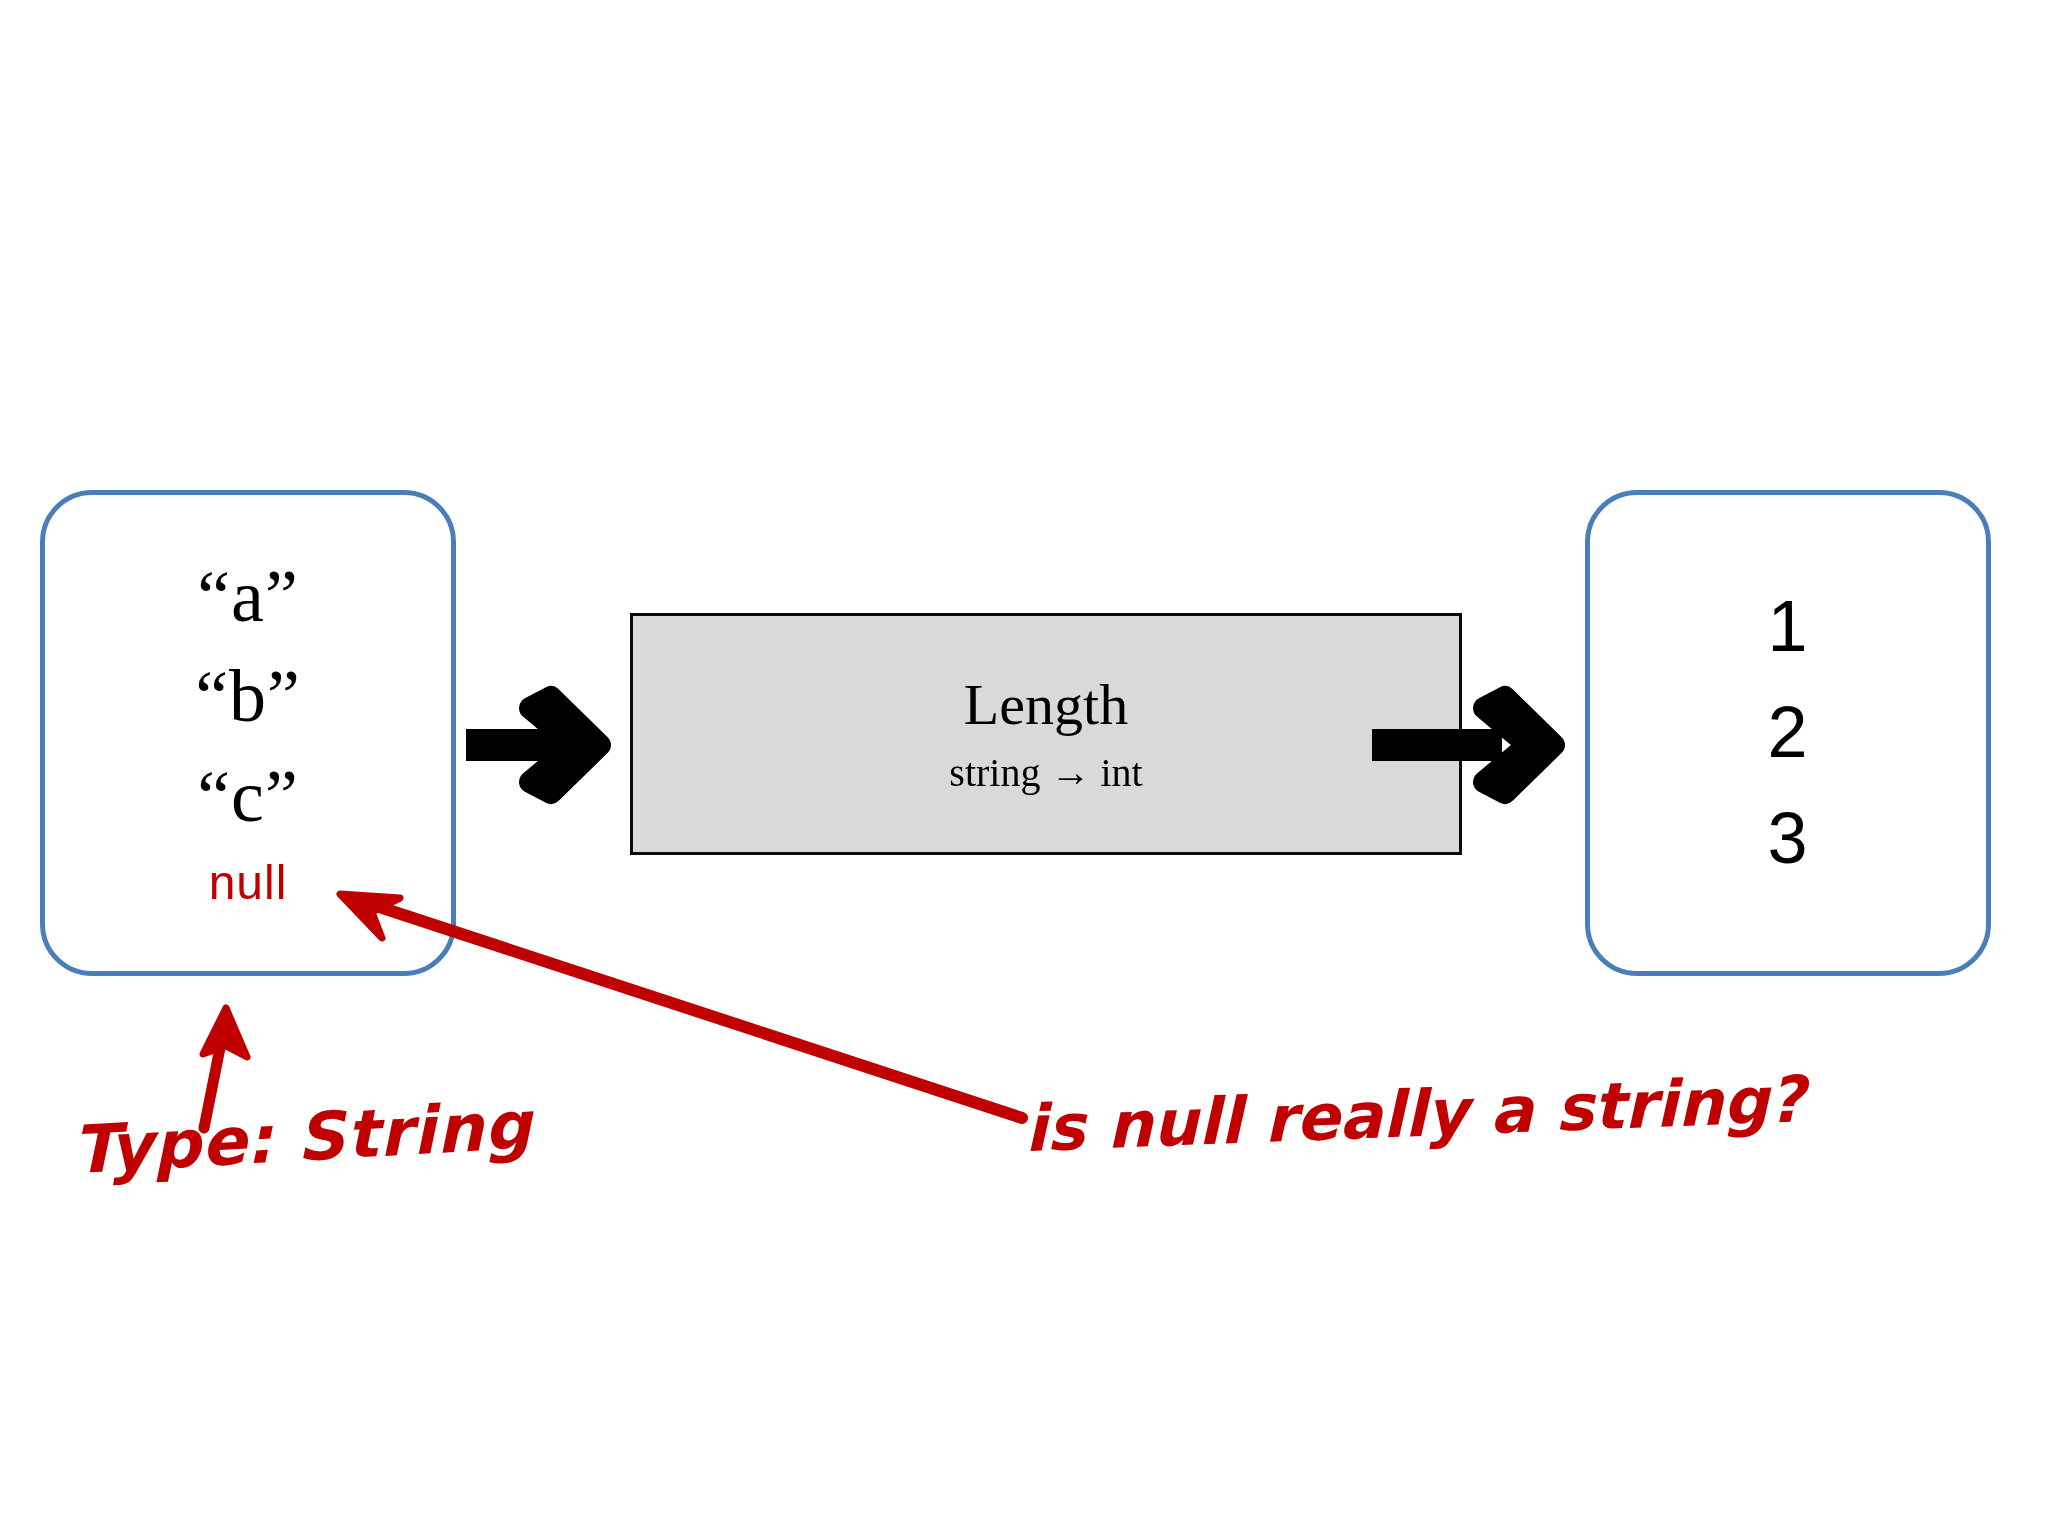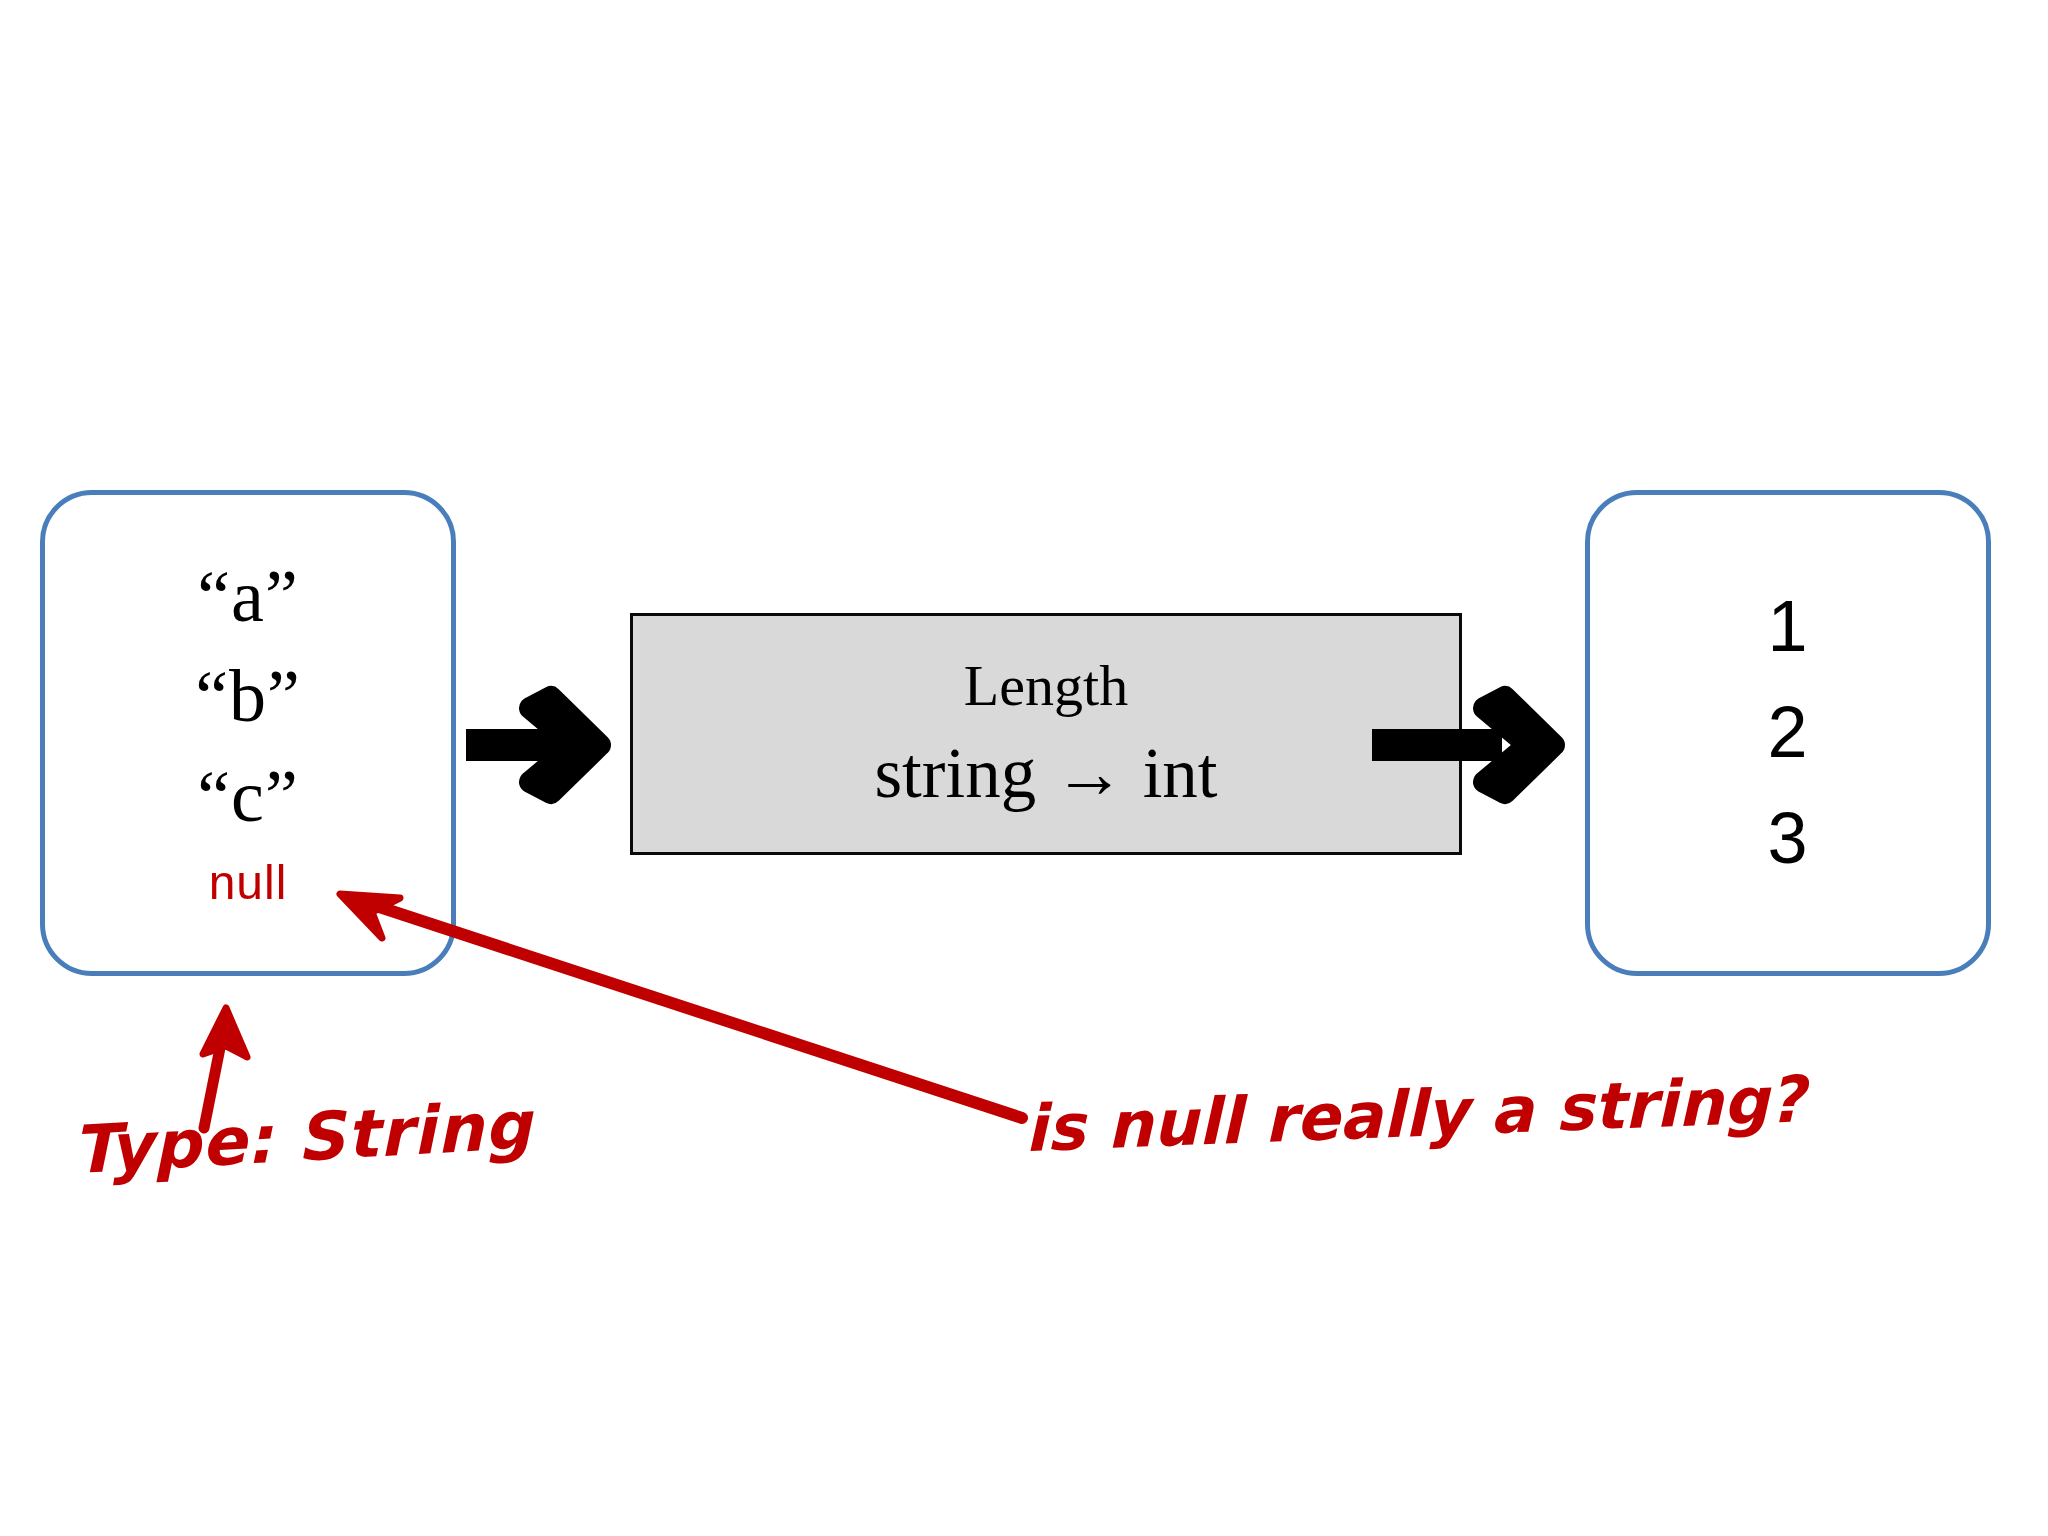--- a/index.html
+++ b/index.html
@@ -55,21 +55,21 @@
     align-items:center;justify-content:center;
   }
   #function-box .fline{
     font-family:"Liberation Serif", serif;
     font-size:58px;
     color:#000000;
     line-height:1.22;
     white-space:pre;
     text-align:center;
   }
-  #function-box .fline.sig{ font-size:71px; margin-top:8px; }
+  #function-box .fline.sig{ font-size:40px; margin-top:8px; }
 
   
   #arrows{position:absolute;left:0;top:0;width:2048px;height:1536px;pointer-events:none;}
 
   
   .ann{
     position:absolute;
     color:#c00000;
     font-family:"DejaVu Sans", sans-serif;
     font-style:italic;

